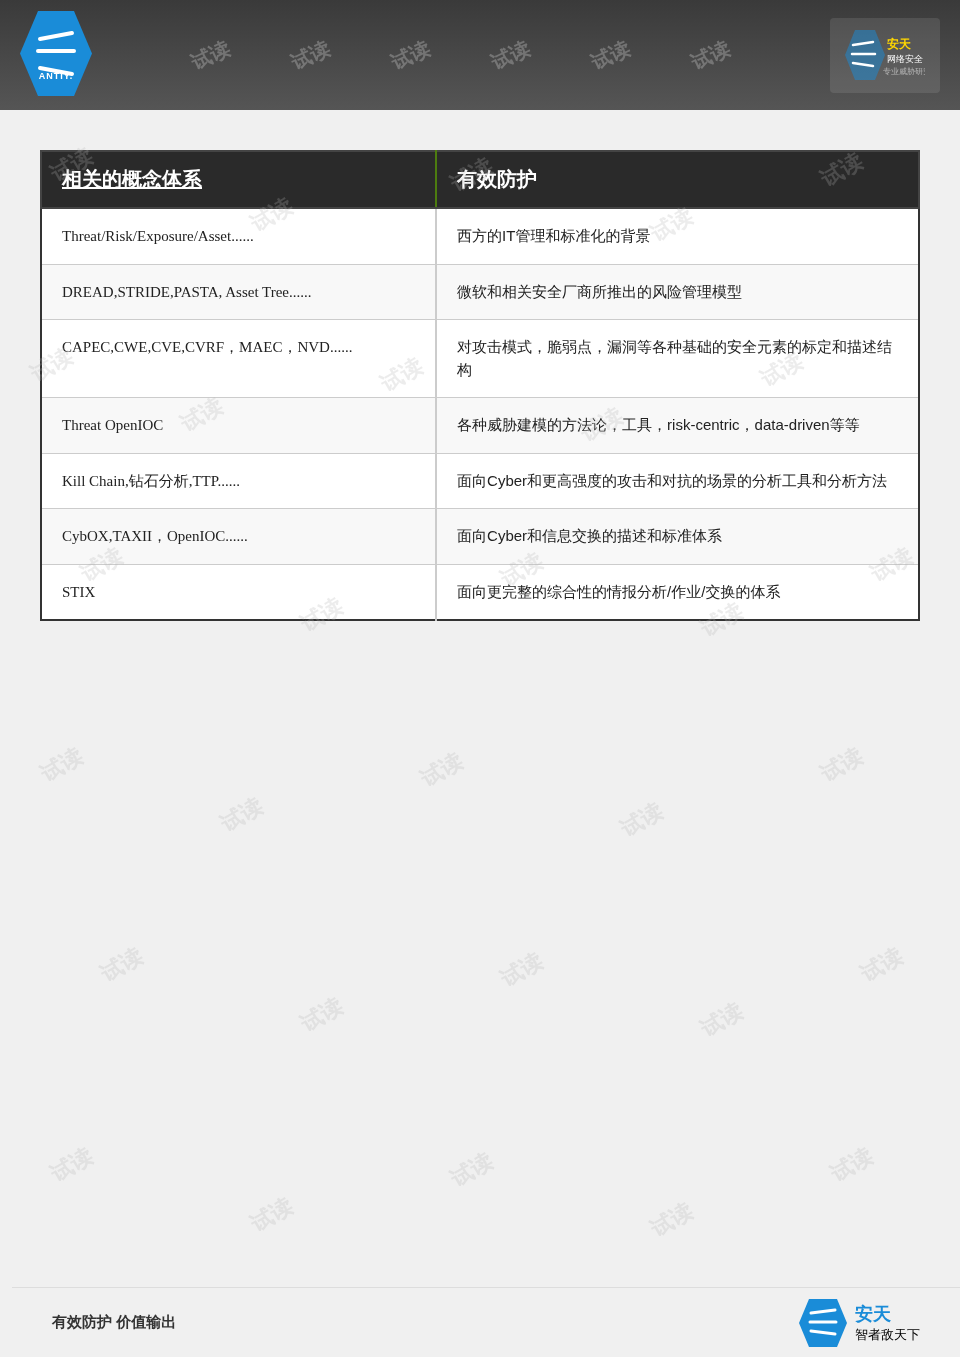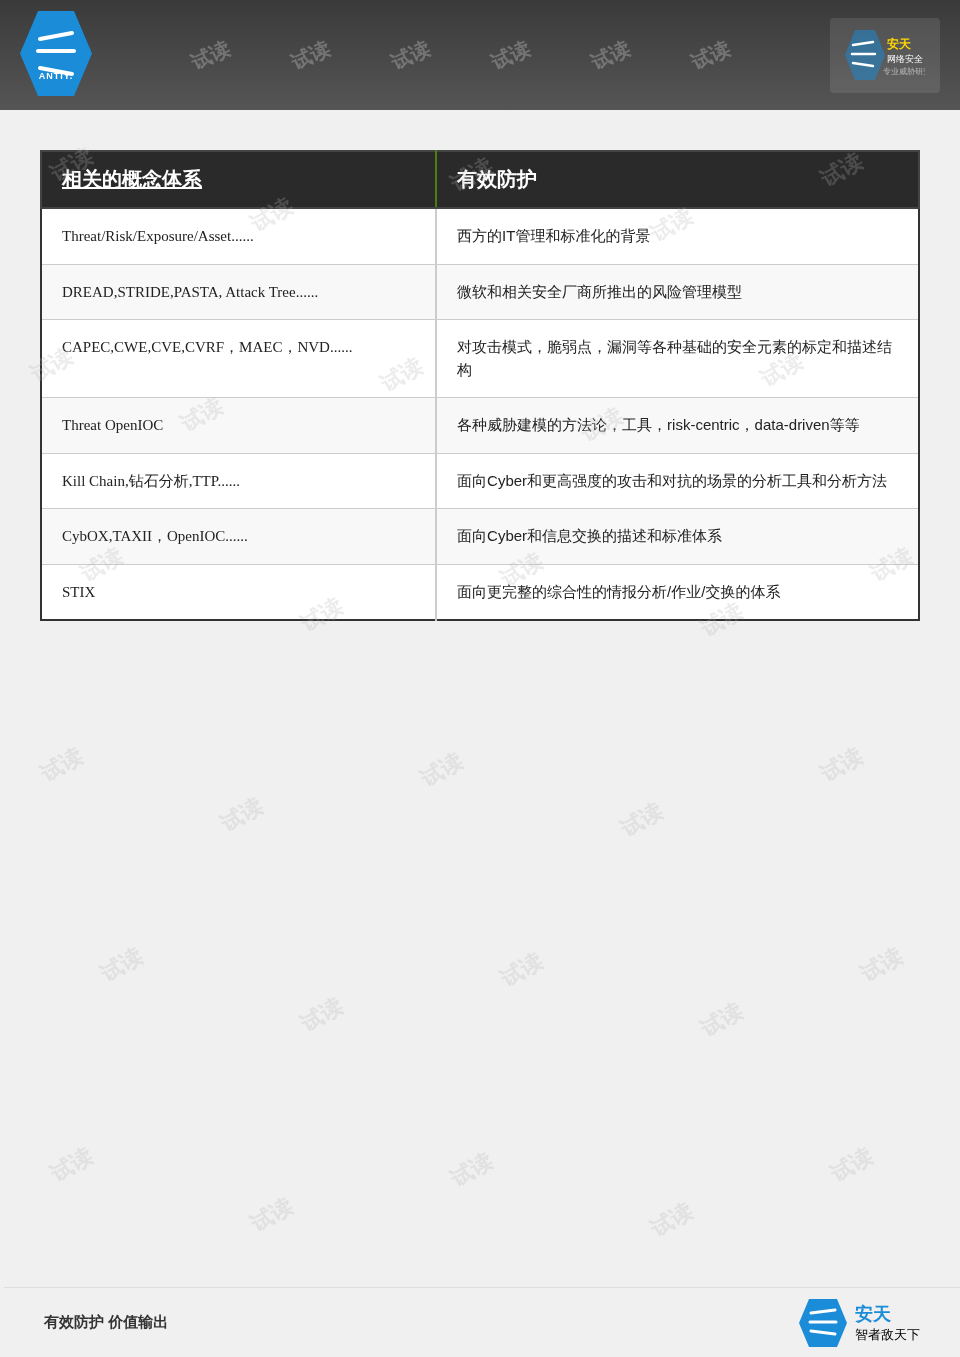--- a/index.html
+++ b/index.html
@@ -120,21 +120,21 @@
       background: #f8f8f8;
     }
     .content-table tr:nth-child(odd) td {
       background: #ffffff;
     }
 
     
     .footer {
       position: absolute;
       bottom: 0;
-      left: 4px;
+      left: 12px;
       right: 0;
       height: 70px;
       background: #f0f0f0;
       display: flex;
       align-items: center;
       justify-content: space-between;
       padding: 0 40px;
       border-top: 1px solid #ddd;
     }
     .footer-text {
@@ -229,21 +229,21 @@
         <th class="col-left">相关的概念体系</th>
         <th class="col-right">有效防护</th>
       </tr>
     </thead>
     <tbody id="table-body">
     <tr>
           <td class="col-left">Threat/Risk/Exposure/Asset......</td>
           <td class="col-right">西方的IT管理和标准化的背景</td>
         </tr>
         <tr>
-          <td class="col-left">DREAD,STRIDE,PASTA, Attack Tree......</td>
+          <td class="col-left">DREAD,STRIDE,PASTA, Asset Tree......</td>
           <td class="col-right">微软和相关安全厂商所推出的风险管理模型</td>
         </tr>
         <tr>
           <td class="col-left">CAPEC,CWE,CVE,CVRF，MAEC，NVD......</td>
           <td class="col-right">对攻击模式，脆弱点，漏洞等各种基础的安全元素的标定和描述结构</td>
         </tr>
         <tr>
           <td class="col-left">Threat OpenIOC</td>
           <td class="col-right">各种威胁建模的方法论，工具，risk-centric，data-driven等等</td>
         </tr>

